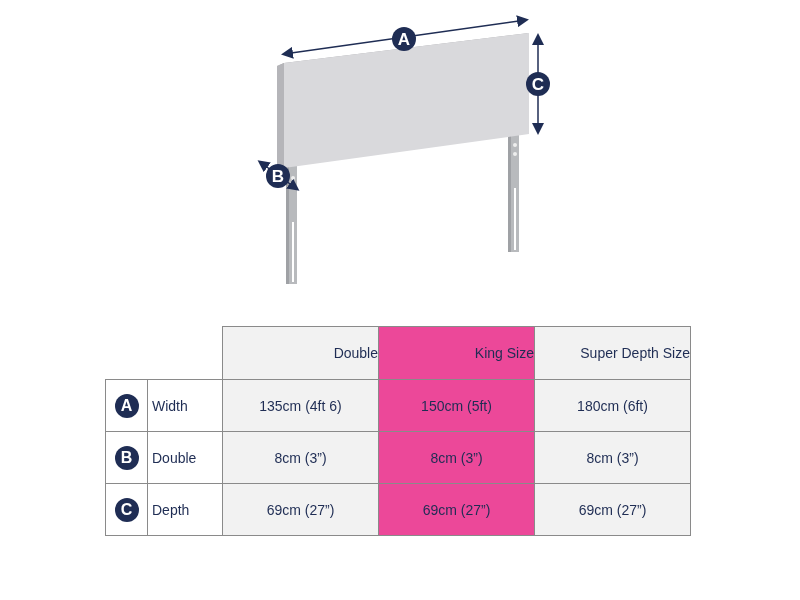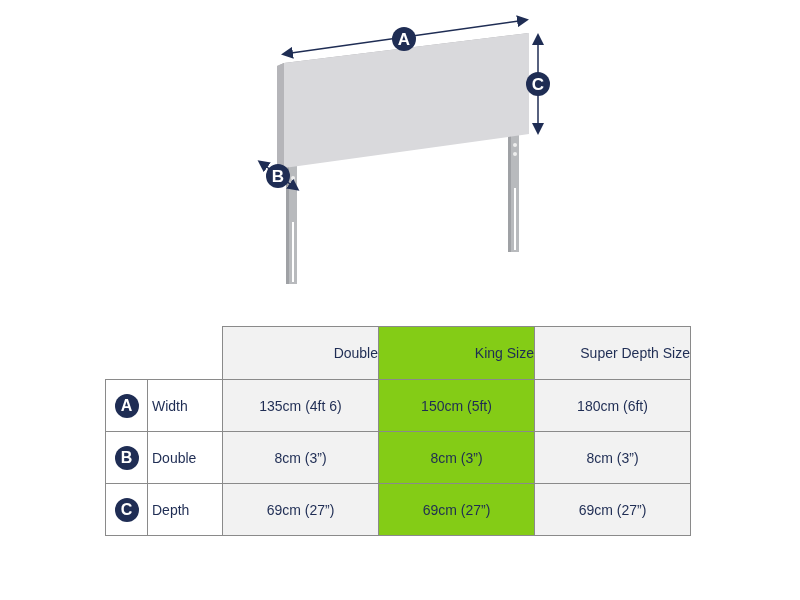--- a/index.html
+++ b/index.html
@@ -17,21 +17,21 @@
     color: #1f2d54; font-size: 14px;
   }
   #spec-table th { font-weight: normal; height: 52px; text-align: right; }
   #spec-table td { height: 51px; }
   #spec-table .empty { border: none; border-right: 1.5px solid #8a8a8a; border-bottom: 1.5px solid #8a8a8a; background: #fff; }
   #spec-table .empty.first { border-right: none; }
   .col-badge { width: 42px; }
   .col-label { width: 75px; }
   .col-size { width: 156px; }
   .shade { background: #f2f2f2; }
-  .plain { background: #84cc16; }
+  .plain { background: #ec4899; }
   td.label { text-align: left !important; padding-left: 4px !important; font-weight: normal; }
   .badge {
     display: inline-flex; align-items: center; justify-content: center;
     width: 24px; height: 24px; border-radius: 50%; background: #1f2d54; color: #fff;
     font-weight: bold; font-size: 16px; line-height: 1;
   }
 </style>
 </head>
 <body>
 

